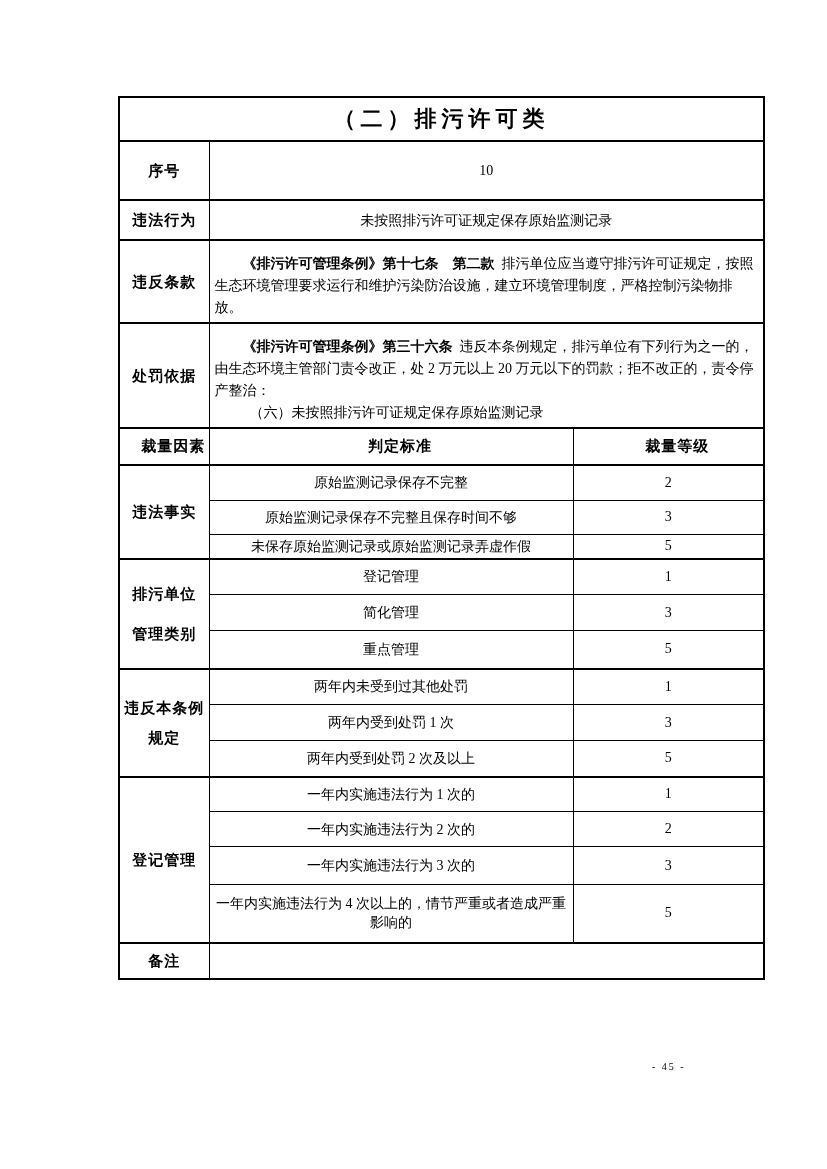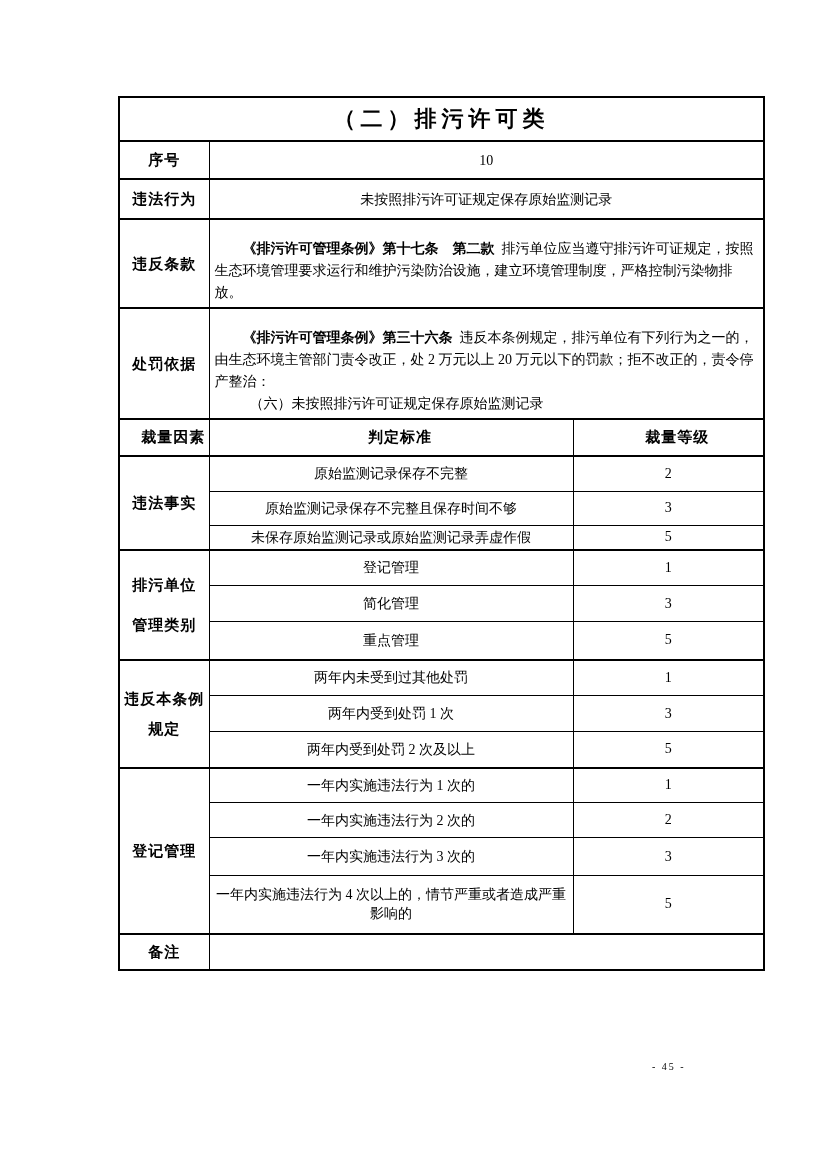--- a/index.html
+++ b/index.html
@@ -63,21 +63,21 @@
   }
   .grade {
     font-size: 14px;
     text-align: center;
     vertical-align: middle;
   }
   .para-cell {
     font-size: 14px;
     text-align: left;
     vertical-align: middle;
-    padding: 18px 8px 3px 5px;
+    padding: 12px 8px 3px 5px;
     line-height: 22px;
   }
   .para { text-indent: 2em; }
   .sub-item { text-indent: 2.5em; }
   .lead { font-weight: bold; margin-right: 7px; }
   .page-number {
     position: absolute;
     left: 652px; top: 1061px;
     font-size: 10px;
     letter-spacing: 2px;
@@ -94,21 +94,21 @@
       <col style="width:90px">
       <col style="width:364px">
       <col style="width:191px">
     </colgroup>
 
     <tbody>
         <tr style="height:44px">
       <td colspan="3" class="title-cell">（二）排污许可类</td>
     </tr>
 
-    <tr class="major" style="height:38px">
+    <tr class="major" style="height:59px">
       <th class="lbl">序号</th>
       <td colspan="2" class="cell">10</td>
     </tr>
 
     <tr class="major" style="height:40px">
       <th class="lbl">违法行为</th>
       <td colspan="2" class="cell">未按照排污许可证规定保存原始监测记录</td>
     </tr>
 
     <tr class="major" style="height:68px">

